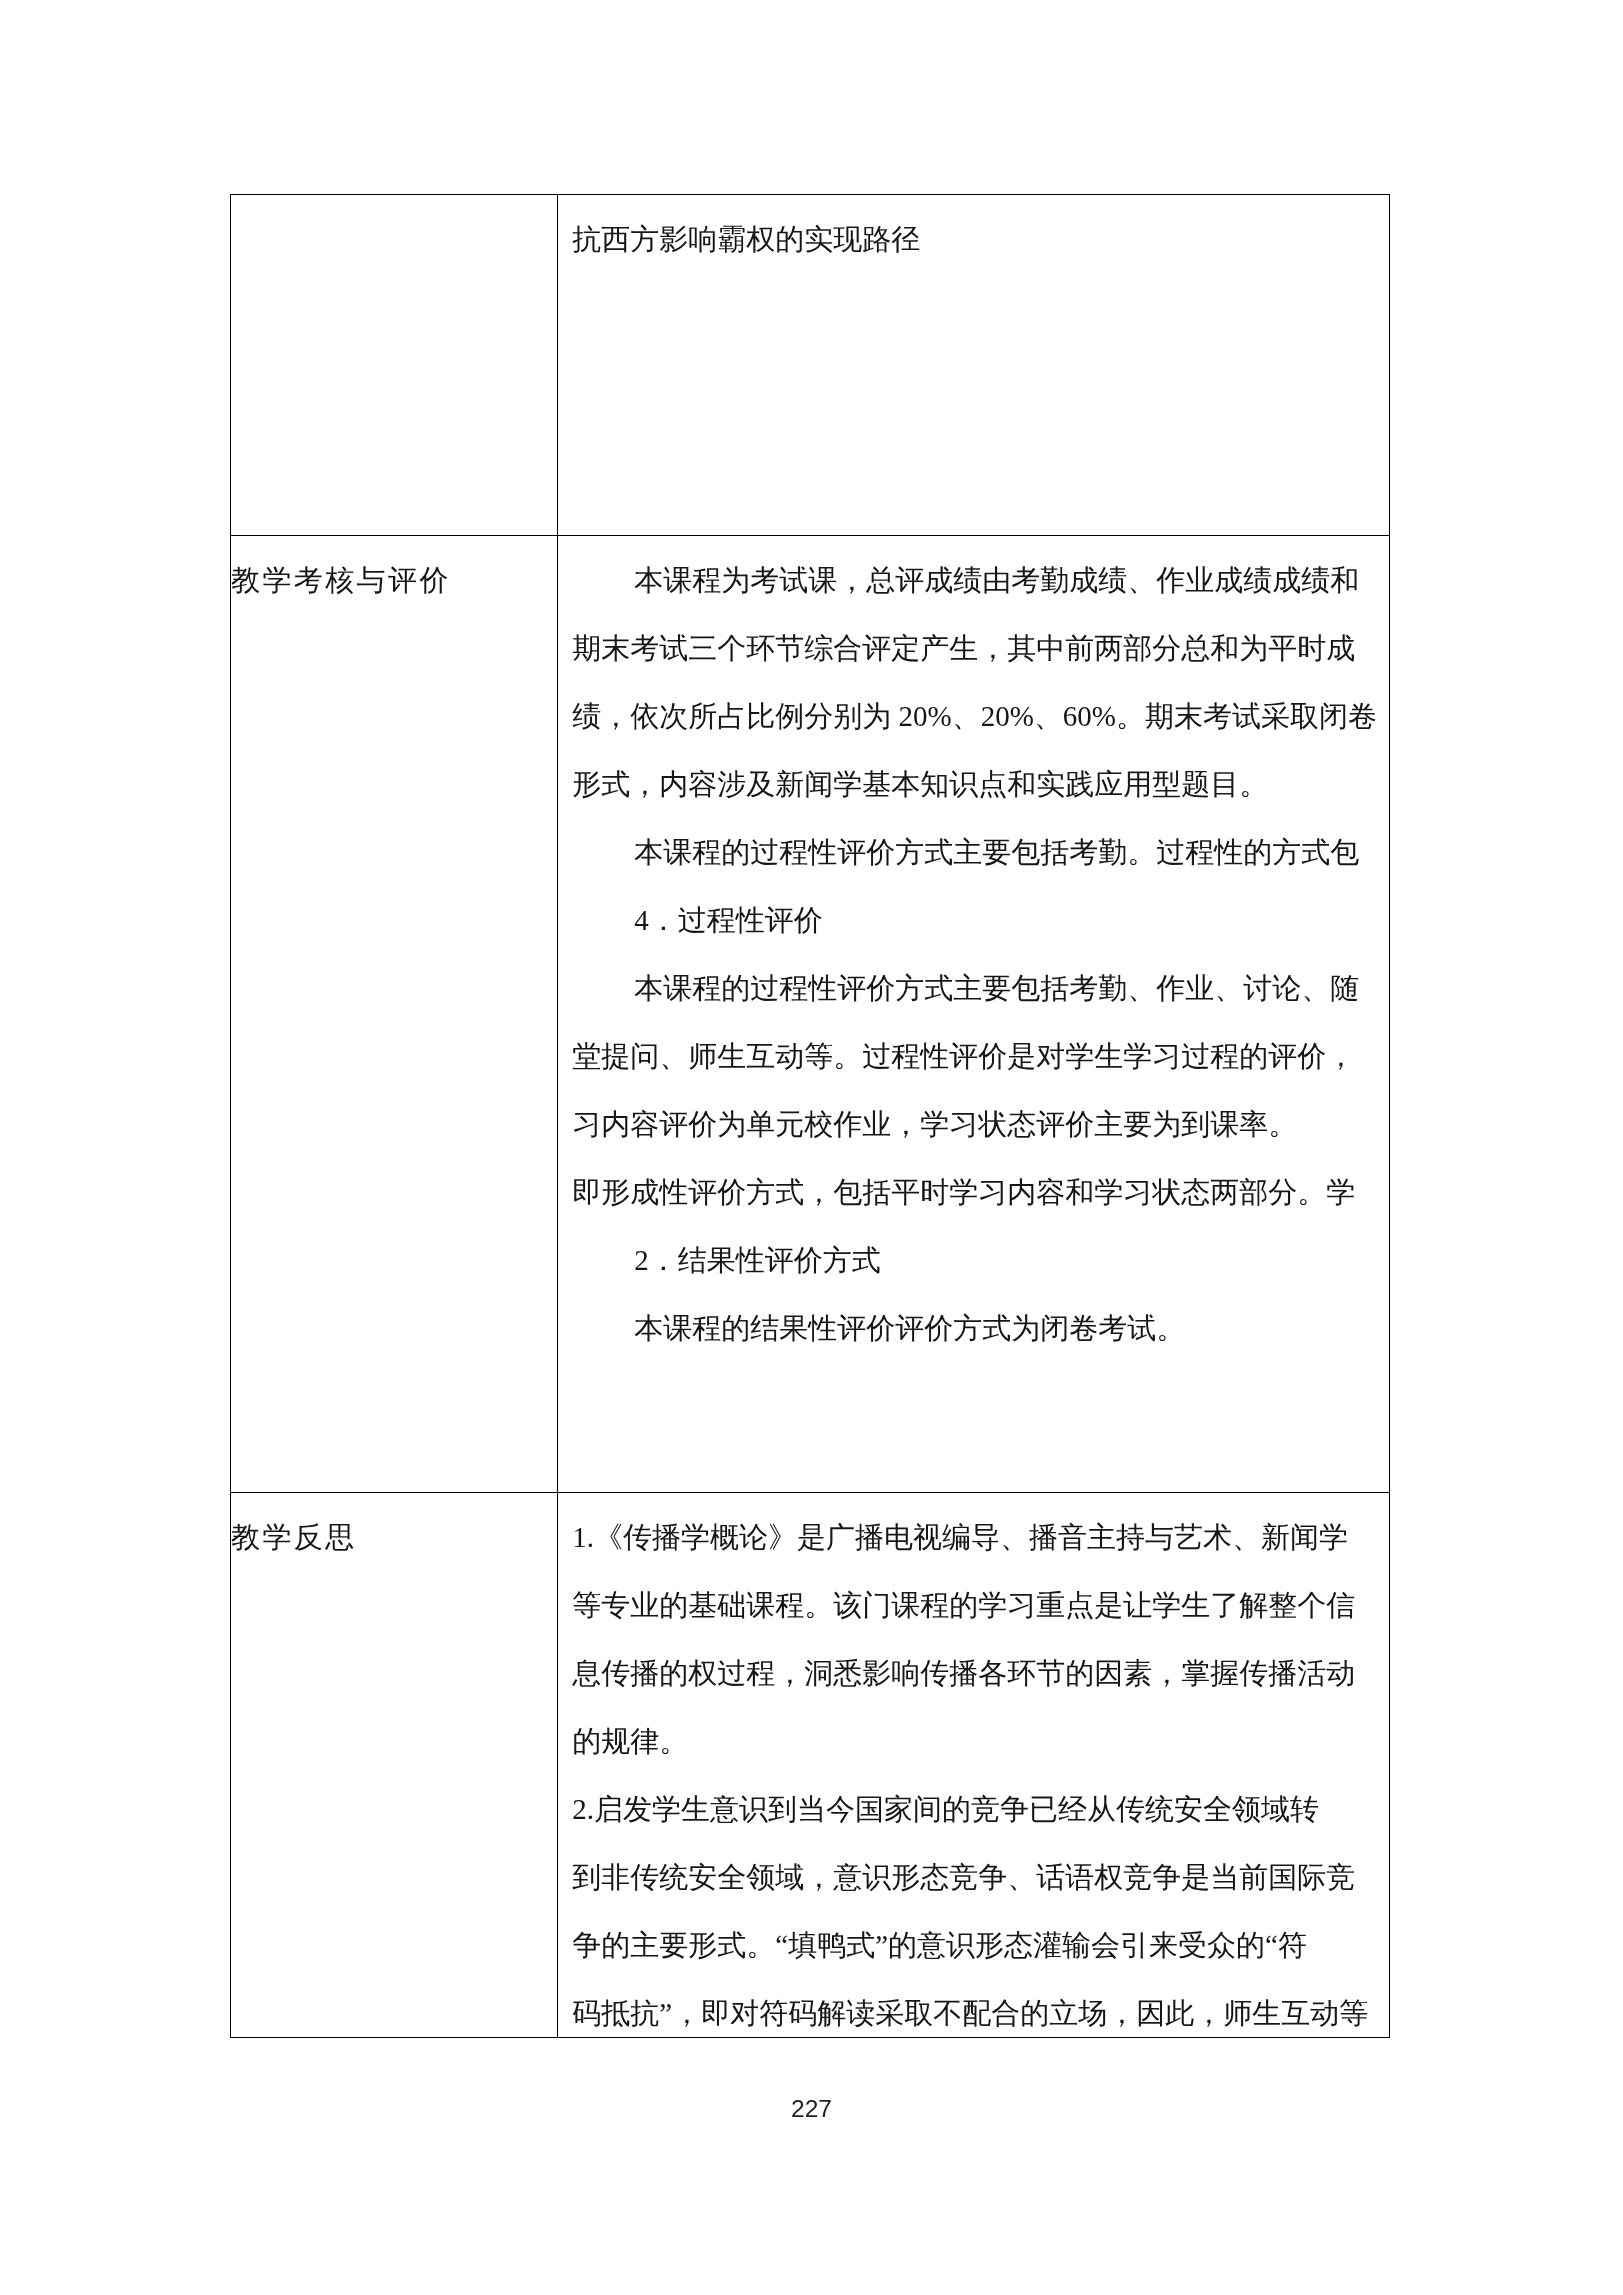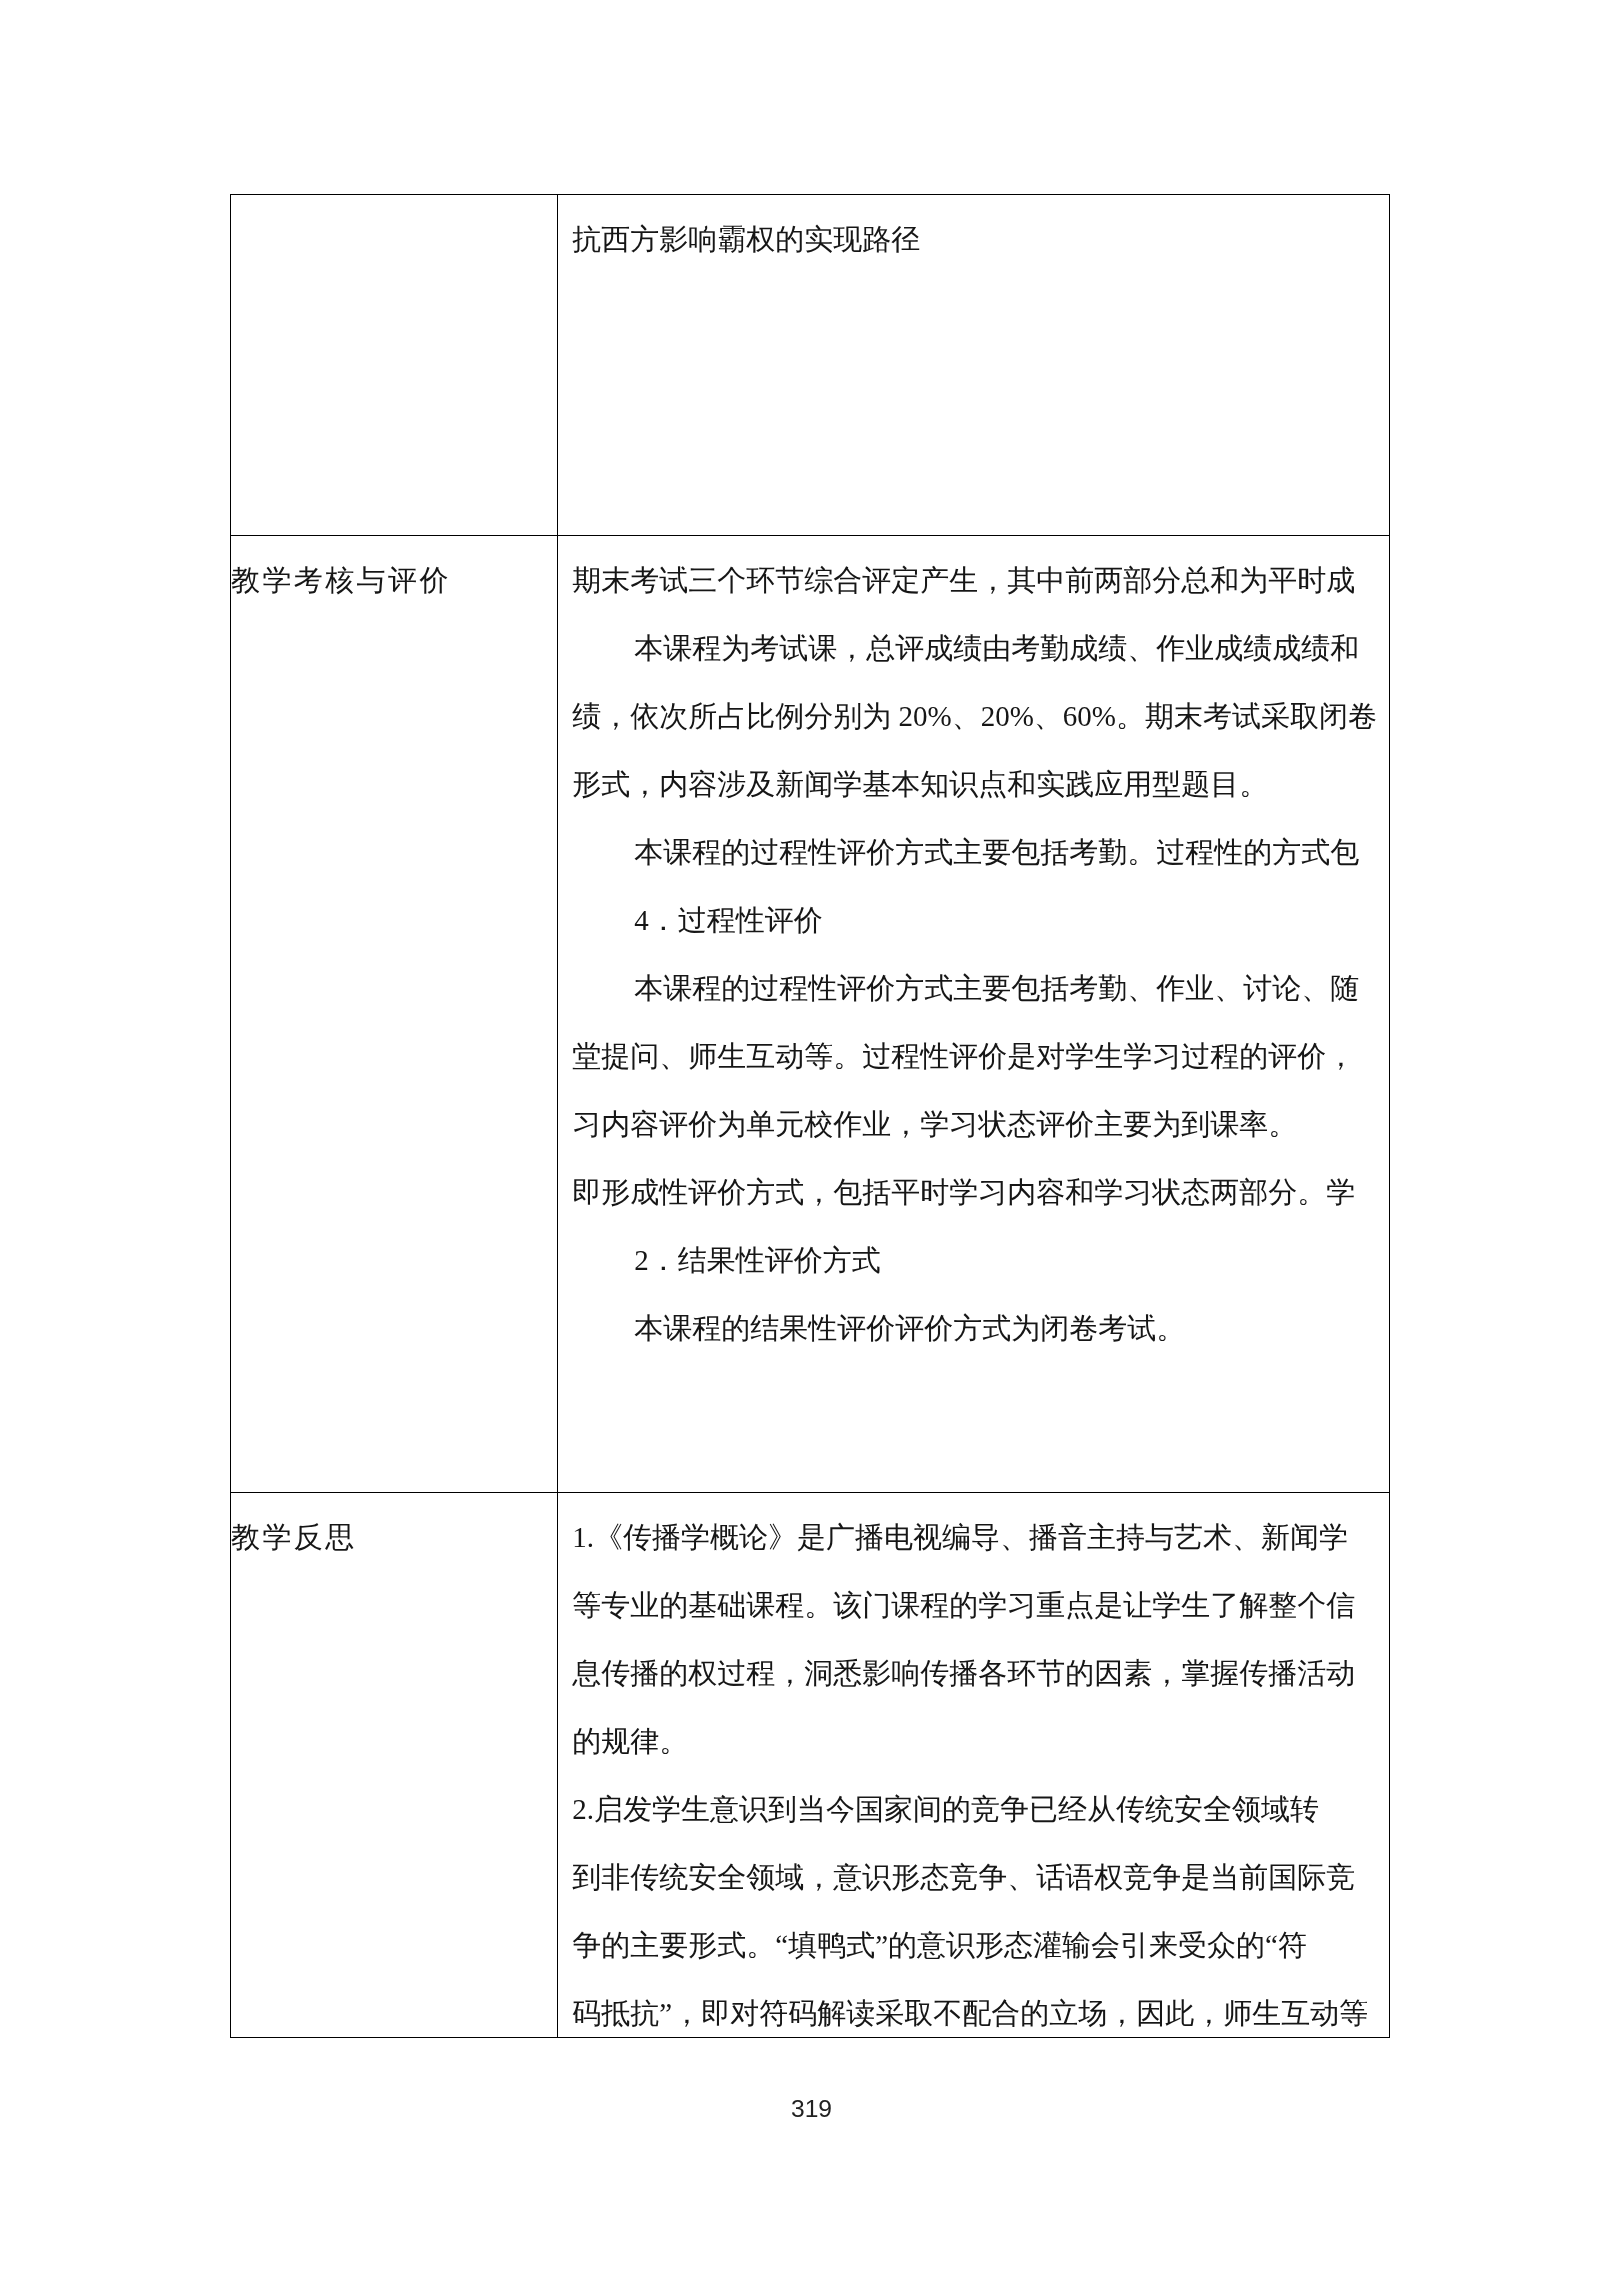--- a/index.html
+++ b/index.html
@@ -89,22 +89,22 @@
     <div class="trow trow-1">
       <div class="cell-label"></div>
       <div class="cell-body">
           <div class="line">抗西方影响霸权的实现路径</div>
         </div>
     </div>
 
     <div class="trow trow-2">
       <div class="cell-label">教学考核与评价</div>
       <div class="cell-body">
+          <div class="line indent">本课程为考试课，总评成绩由考勤成绩、作业成绩成绩和</div>
           <div class="line">期末考试三个环节综合评定产生，其中前两部分总和为平时成</div>
-          <div class="line indent">本课程为考试课，总评成绩由考勤成绩、作业成绩成绩和</div>
           <div class="line">绩，依次所占比例分别为 20%、20%、60%。期末考试采取闭卷</div>
           <div class="line">形式，内容涉及新闻学基本知识点和实践应用型题目。</div>
           <div class="line indent">本课程的过程性评价方式主要包括考勤。过程性的方式包</div>
           <div class="line indent">4．过程性评价</div>
           <div class="line indent">本课程的过程性评价方式主要包括考勤、作业、讨论、随</div>
           <div class="line">堂提问、师生互动等。过程性评价是对学生学习过程的评价，</div>
           <div class="line">习内容评价为单元校作业，学习状态评价主要为到课率。</div>
           <div class="line">即形成性评价方式，包括平时学习内容和学习状态两部分。学</div>
           <div class="line indent">2．结果性评价方式</div>
           <div class="line indent">本课程的结果性评价评价方式为闭卷考试。</div>
@@ -120,16 +120,16 @@
           <div class="line">的规律。</div>
           <div class="line">2.启发学生意识到当今国家间的竞争已经从传统安全领域转</div>
           <div class="line">到非传统安全领域，意识形态竞争、话语权竞争是当前国际竞</div>
           <div class="line">争的主要形式。“填鸭式”的意识形态灌输会引来受众的“符</div>
           <div class="line">码抵抗”，即对符码解读采取不配合的立场，因此，师生互动等</div>
         </div>
     </div>
 
   </div>
 
-  <div class="page-number">319</div>
+  <div class="page-number">227</div>
 
 </div>
 
 
 </body></html>

